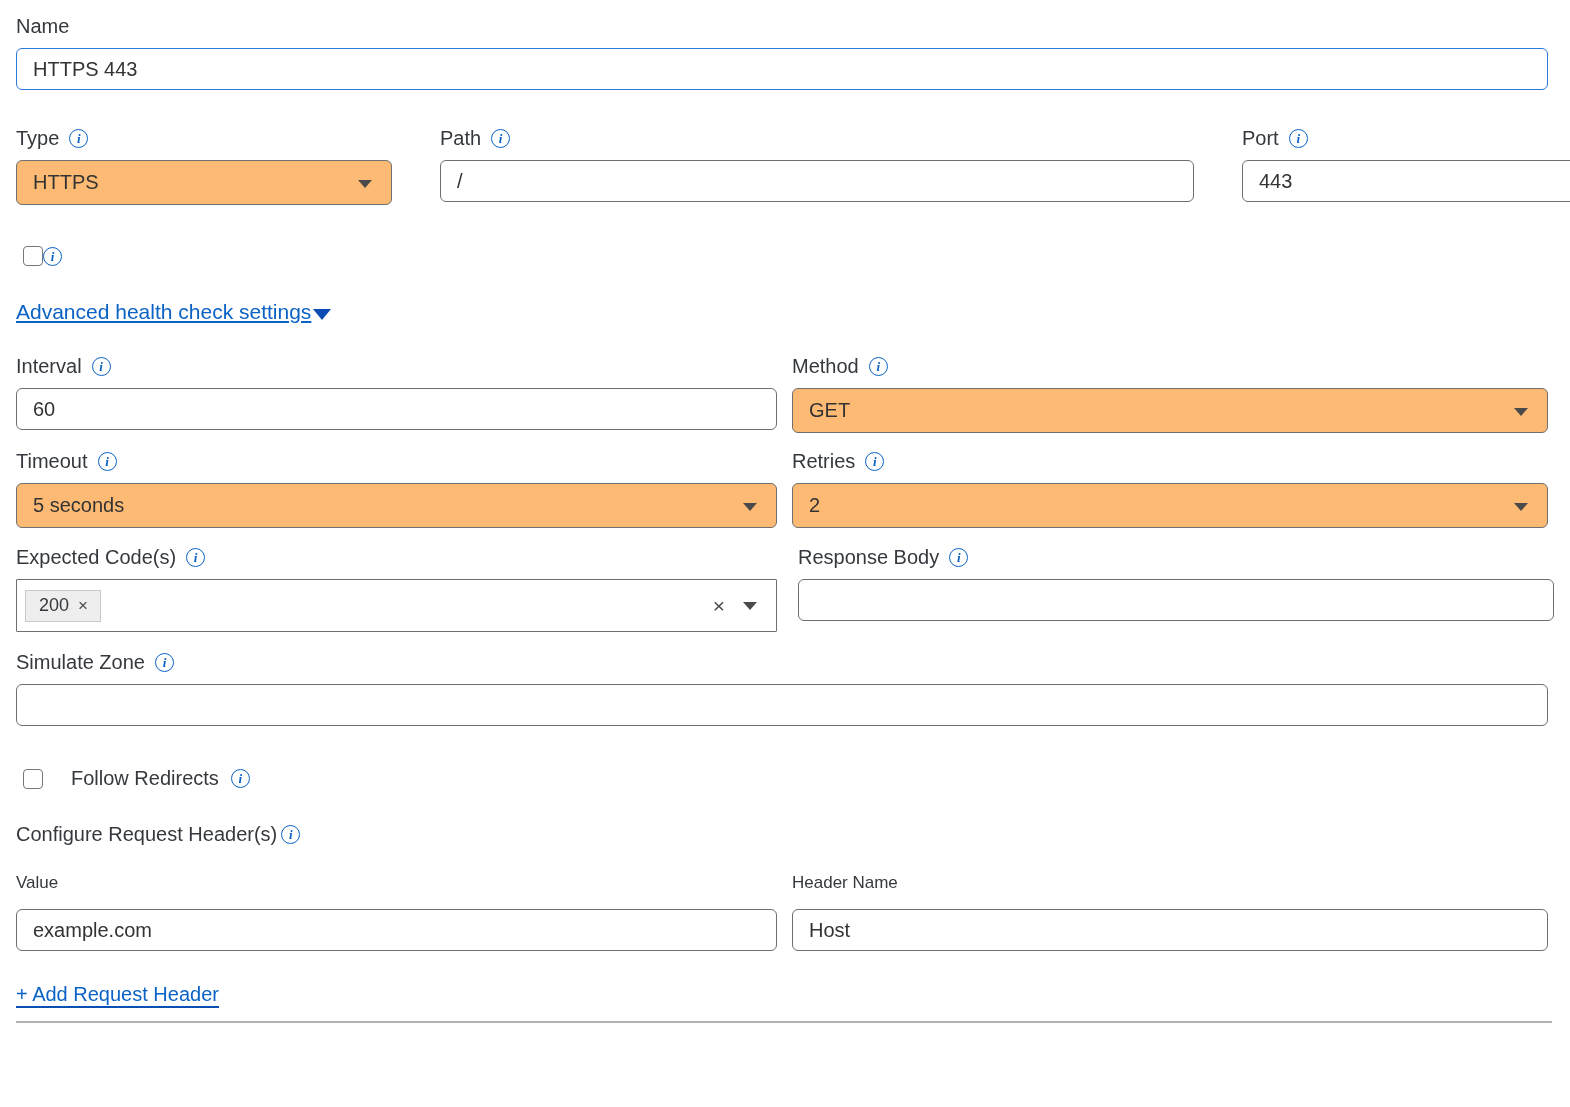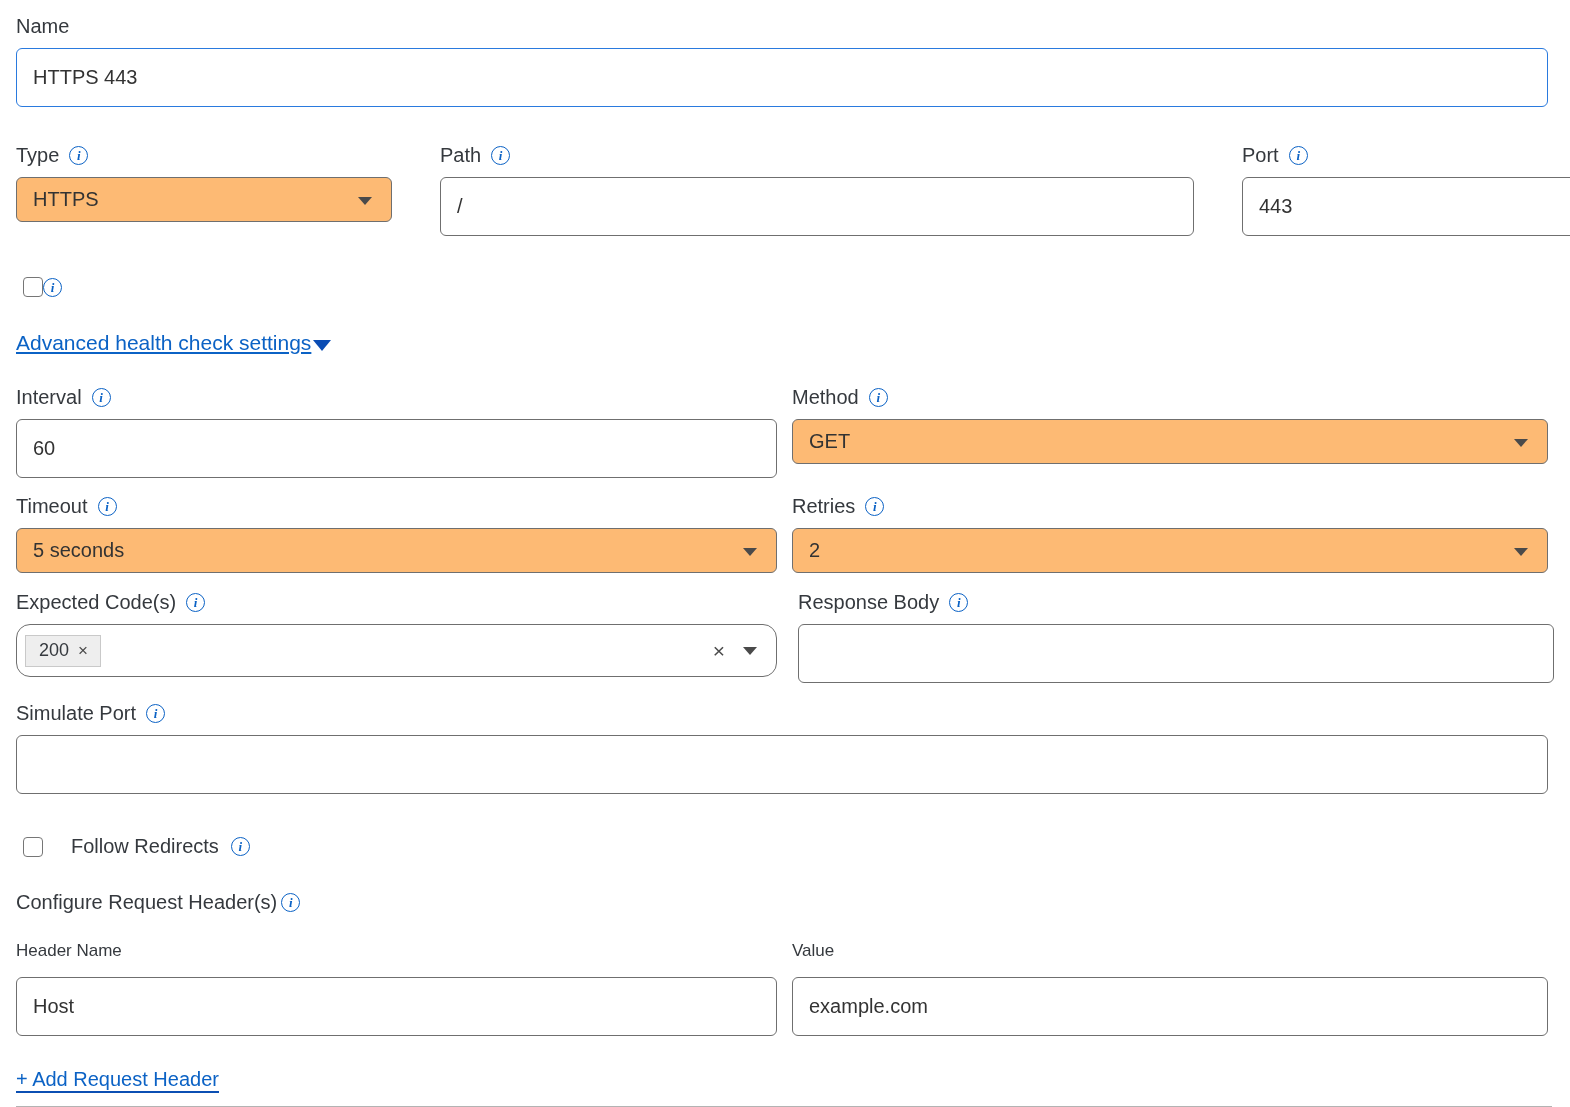--- a/index.html
+++ b/index.html
@@ -42,21 +42,21 @@
     font-weight: bold;
     font-size: 13px;
     line-height: 1;
     cursor: pointer;
     flex: 0 0 auto;
   }
 
   .text-input {
     display: block;
     width: 100%;
-    height: 59px;
+    height: 42px;
     border: 1.4px solid #6f6f6f;
     border-radius: 6px;
     padding: 0 16px;
     font-family: "Liberation Sans", "DejaVu Sans", sans-serif;
     font-size: 20px;
     color: #333333;
     background: #fff;
     outline: none;
   }
   .text-input.focused { border-color: #2a7ade; }
@@ -141,21 +141,21 @@
   .mt16 { margin-top: 16px; }
   .mt17 { margin-top: 17px; gap: 21px; }
   .mt18 { margin-top: 18px; }
   .mt26 { margin-top: 26px; }
 
   .multiselect {
     position: relative;
     width: 100%;
     height: 53px;
     border: 1.4px solid #6f6f6f;
-    border-radius: 14px;
+    border-radius: 1px;
     background: #fff;
     display: flex;
     align-items: center;
     padding: 0 90px 0 8px;
     cursor: text;
   }
   .tag {
     display: inline-flex;
     align-items: center;
     gap: 9px;
@@ -333,46 +333,46 @@
       <div class="field-label">
         <span>Response Body</span>
         <span class="info">i</span>
       </div>
       <input class="text-input" type="text" value="" style="">
     </div>
   </div>
 
   <div class="mt18">
     <div class="field-label">
-      <span>Simulate Port</span>
+      <span>Simulate Zone</span>
       <span class="info">i</span>
     </div>
     <input class="text-input" type="text" value="" style="">
   </div>
 
   <div class="checkbox-row wide-gap">
     <input type="checkbox" class="checkbox" style="">
     <span class="cb-label">Follow Redirects</span>
     <span class="info">i</span>
   </div>
 
   <div class="section-title">
     <span>Configure Request Header(s)</span>
     <span class="info">i</span>
   </div>
 
   <div class="row2 mt26">
     <div>
+      <div class="sub-label">Value</div>
+      <input class="text-input" type="text" value="example.com" style="">
+    </div>
+    <div>
       <div class="sub-label">Header Name</div>
       <input class="text-input" type="text" value="Host" style="">
     </div>
-    <div>
-      <div class="sub-label">Value</div>
-      <input class="text-input" type="text" value="example.com" style="">
-    </div>
   </div>
 
   <div class="add-link-row">
     <a class="add-link">+ Add Request Header</a>
   </div>
 
   <hr class="divider">
 
 </div>
 

